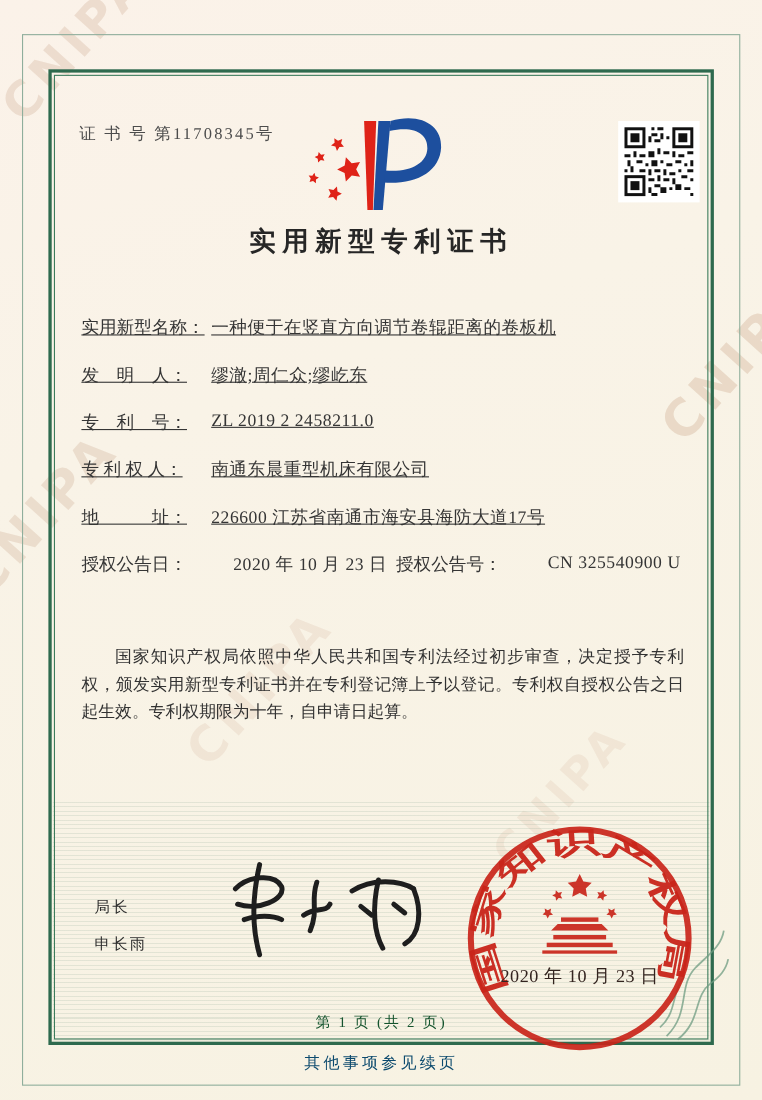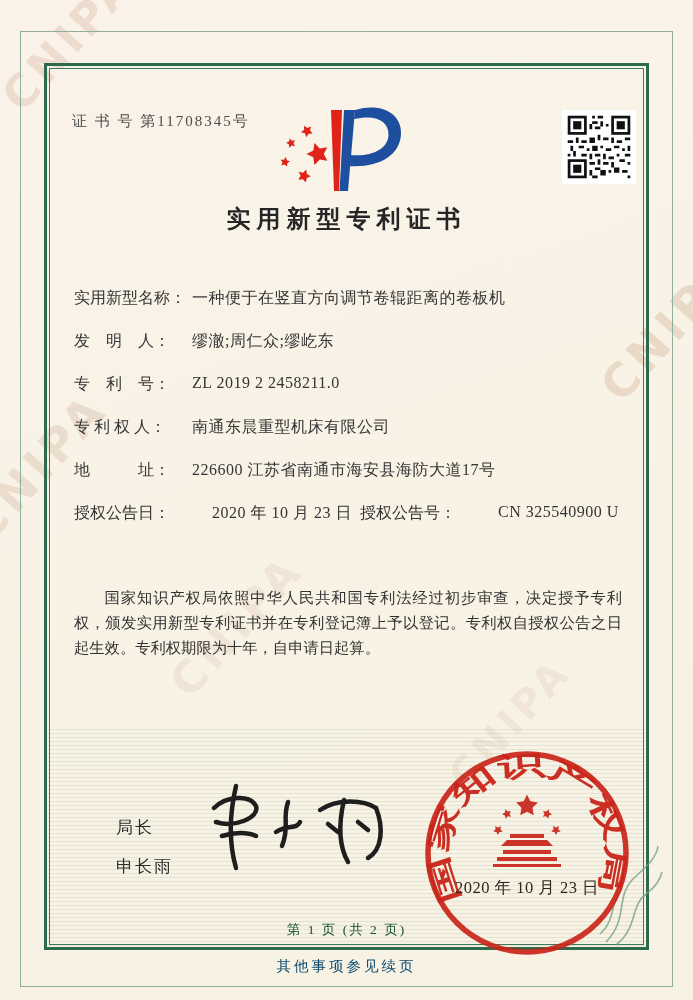--- a/index.html
+++ b/index.html
@@ -31,33 +31,33 @@
     position:absolute;left:72px;top:84px;z-index:2;
     font-size:15px;letter-spacing:2px;color:#4c4c4c;margin-top:28px;
   }
   .logo{position:absolute;left:278px;top:98px;width:150px;height:98px;z-index:2;}
   .qr{position:absolute;left:562px;top:110px;width:74px;height:74px;z-index:2;background:#fff;padding:3px;box-sizing:border-box;}
   .title{
     position:absolute;left:0;right:0;top:203px;z-index:2;text-align:center;
     font-size:24px;font-weight:bold;letter-spacing:6px;color:#262626;
   }
   .fields{position:absolute;left:74px;right:56px;top:288px;z-index:2;}
-  .frow{display:flex;align-items:flex-start;height:26px;margin-bottom:17px;font-size:16px;color:#353535;}
+  .frow{display:flex;align-items:flex-start;height:26px;margin-bottom:17px;font-size:16px;color:#353535;text-decoration:underline;}
   .flabel{flex:0 0 118px;white-space:nowrap;}
   .fvalue{white-space:nowrap;letter-spacing:0.5px;}
   .grant-row{position:relative;height:26px;font-size:16px;color:#353535;}
   .grant-pair{position:absolute;top:0;display:flex;white-space:nowrap;gap:42px;}
   .grant-pair.g1{left:0;}
   .grant-pair.g2{left:286px;}
   .paras{
     position:absolute;left:74px;width:548px;top:585px;z-index:2;
     font-size:15.3px;line-height:25px;color:#323232;text-align:justify;
   }
   .paras p{margin:0 0 1px 0;text-indent:2em;}
-  .officer{position:absolute;left:86px;top:816px;z-index:2;font-size:17px;color:#2d2d2d;letter-spacing:2px;margin-left:30px;}
+  .officer{position:absolute;left:86px;top:816px;z-index:2;font-size:14px;color:#2d2d2d;letter-spacing:2px;}
   .officer .name{margin-top:16px;text-align:right;}
   .sig{position:absolute;left:192px;top:772px;width:210px;height:108px;z-index:2;}
   .seal{position:absolute;left:420px;top:746px;width:215px;height:215px;z-index:3;}
   .page-info{
     position:absolute;left:0;right:0;top:921px;z-index:2;text-align:center;
     font-size:13.5px;color:#14532d;letter-spacing:2px;
   }
   .note{
     position:absolute;left:0;right:0;top:957px;z-index:2;text-align:center;
     font-size:14.5px;color:#0c4a6e;letter-spacing:3px;

